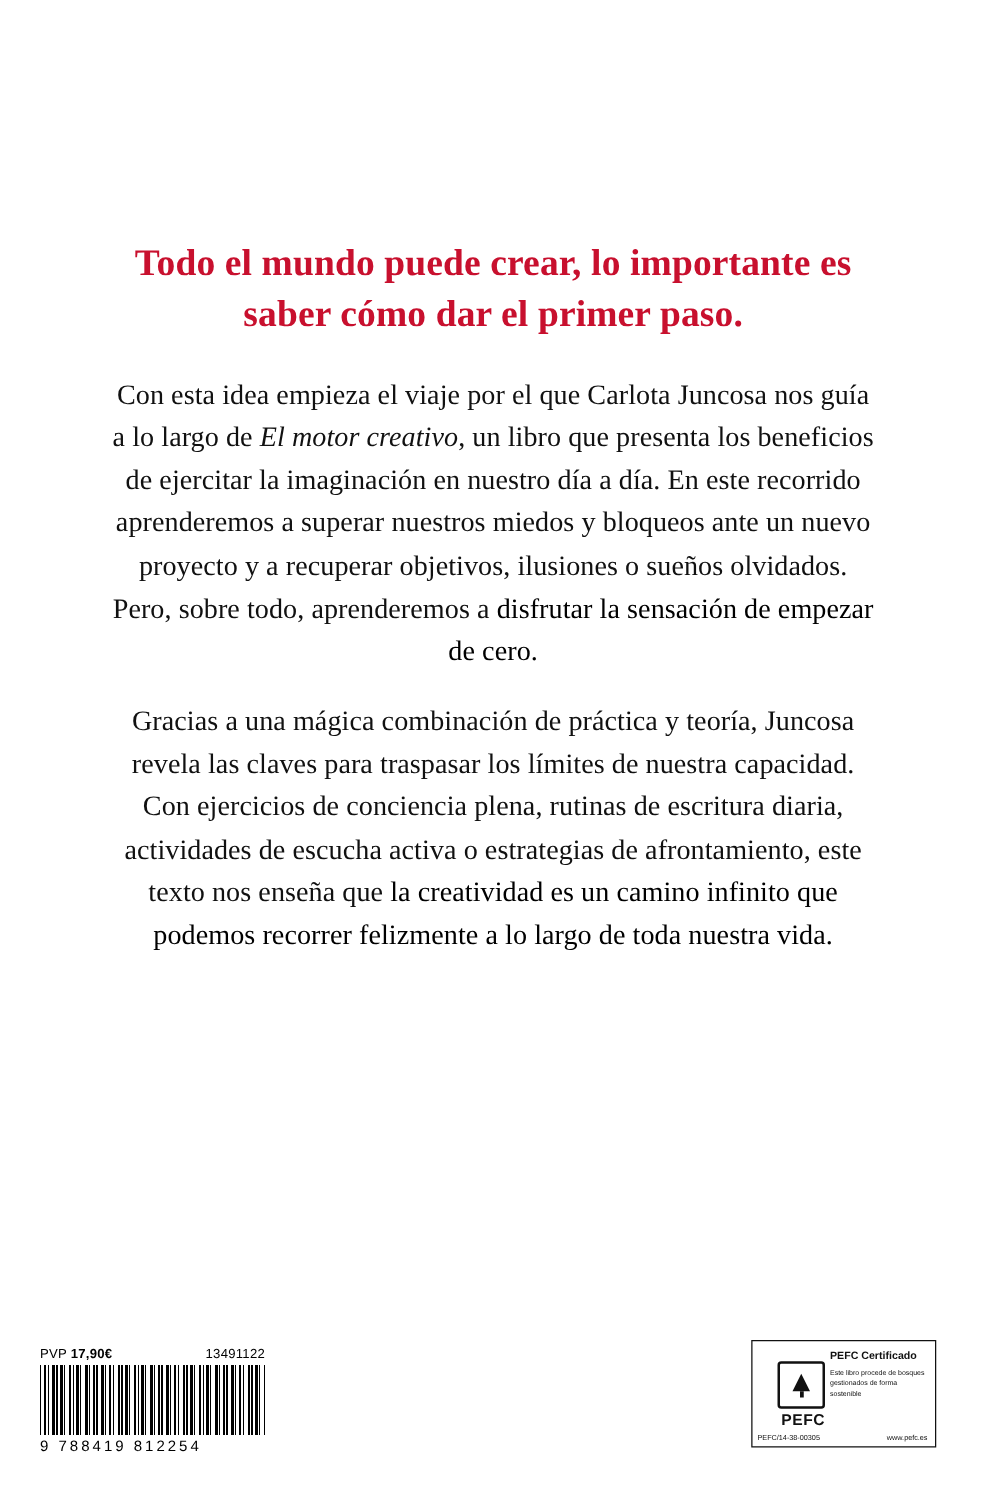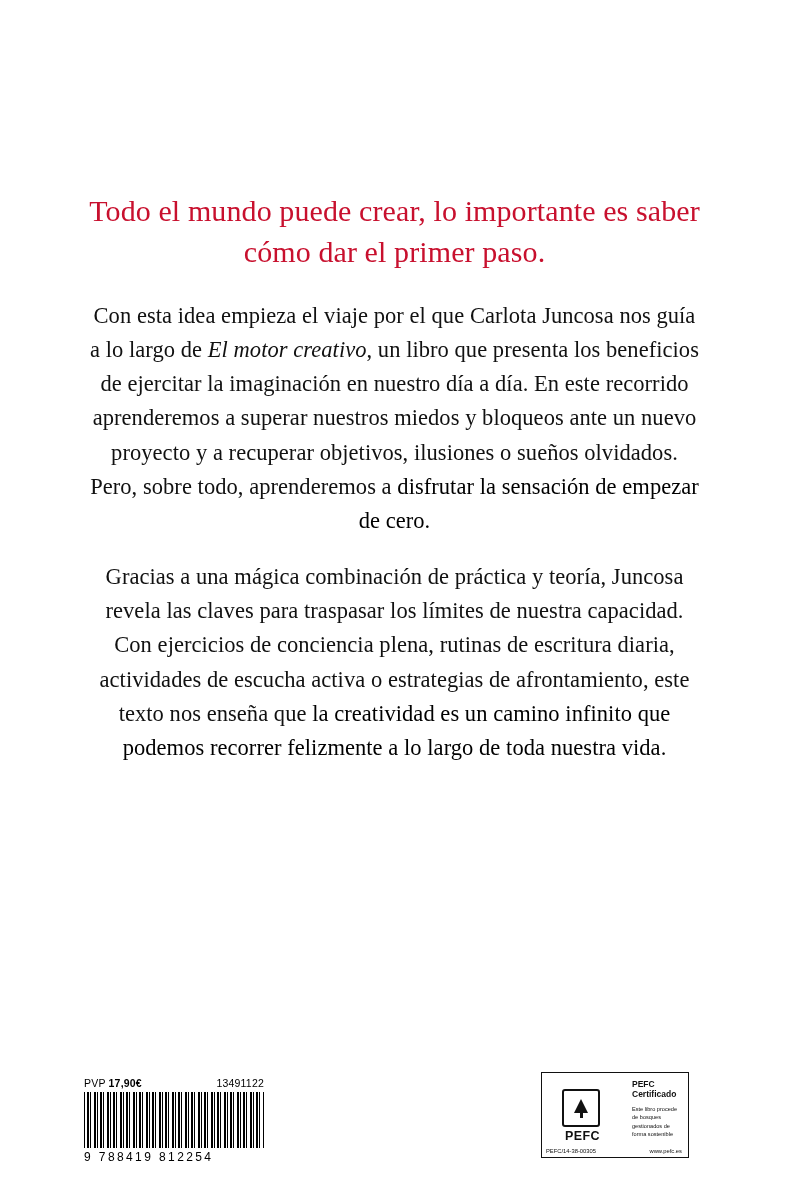--- a/index.html
+++ b/index.html
@@ -27,21 +27,21 @@
   .content {
     padding: 190px 88px 0 88px;
     text-align: center;
   }
 
   .headline {
     color: #c8102e;
     font-size: 30px;
     line-height: 1.38;
     margin: 0 0 26px 0;
-    font-weight: 400;
+    font-weight: 700;
     letter-spacing: 0.1px;
   }
 
   .para {
     font-size: 22.5px;
     line-height: 1.52;
     margin: 0 0 22px 0;
     color: #111111;
     letter-spacing: 0.05px;
   }
@@ -51,24 +51,24 @@
     font-style: italic;
   }
   .hl {
     color: #000000;
   }
 
   
   .footer {
     position: absolute;
     left: 0;
-    right: 16px;
+    right: 8px;
     bottom: 36px;
     height: 130px;
-    padding: 0 84px;
+    padding: 0 32px;
     display: flex;
     align-items: flex-end;
     justify-content: space-between;
   }
 
   
   .barcode-block {
     display: flex;
     flex-direction: column;
     width: 180px;
@@ -159,21 +159,20 @@
     letter-spacing: 0.4px;
     margin-top: 2px;
     color: #111;
   }
   .pefc-right {
     flex: 1;
     padding: 6px 5px 4px 4px;
     display: flex;
     flex-direction: column;
     justify-content: flex-start;
-    margin-left: 28px;
   }
   .pefc-title {
     font-size: 8.5px;
     font-weight: 700;
     color: #111;
     margin-bottom: 6px;
   }
   .pefc-text {
     font-size: 5.6px;
     line-height: 1.5;

